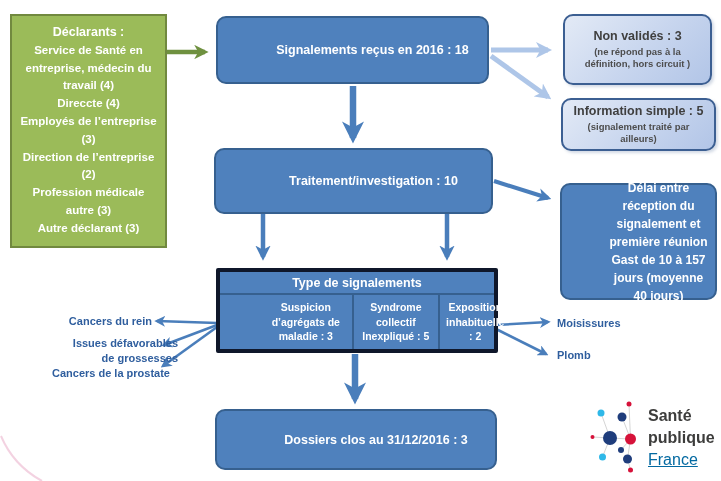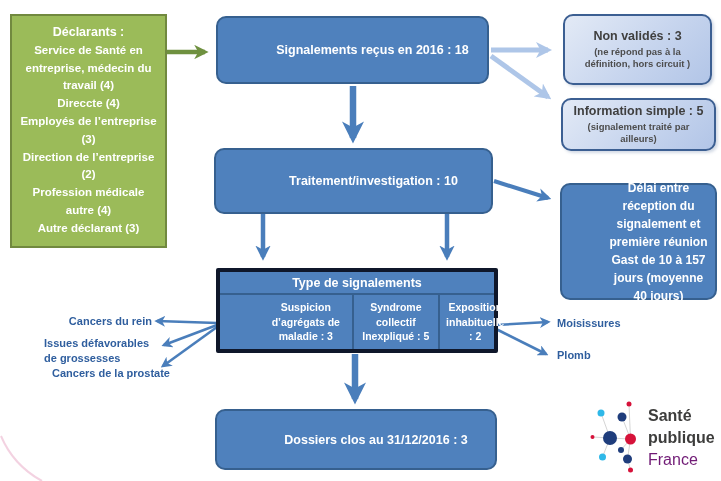--- a/index.html
+++ b/index.html
@@ -49,21 +49,21 @@
   .type-cell + .type-cell{border-left:2.5px solid #36608f;}
   .side-label{
     position:absolute;font-weight:bold;color:#2f5e9e;font-size:11px;
     line-height:1.35;z-index:2;
   }
   #arrow-layer{position:absolute;left:0;top:0;z-index:1;}
   #logo-text{
     position:absolute;left:648px;top:405px;z-index:2;
     font-size:16px;font-weight:bold;color:#3d3d3c;line-height:1.38;
   }
-  #logo-text .logo-france{font-weight:normal;color:#701a75;}
+  #logo-text .logo-france{font-weight:normal;color:#0369a1;text-decoration:underline;}
 </style>
 </head>
 <body>
 
 <div id="canvas">
 
   <svg id="arrow-layer" width="721" height="481" viewBox="0 0 721 481">
     <defs>
       <marker id="ah-blue" viewBox="0 0 10 10" refX="7.5" refY="5" markerWidth="3.4" markerHeight="3.4" orient="auto">
         <path d="M0,0 L10,5 L0,10 L2.8,5 Z" fill="#4a7ebb"></path>
@@ -127,21 +127,21 @@
       <circle cx="630.5" cy="470" r="2.5" fill="#d6123a"></circle>
     </g>
   </svg>
 
   <div class="green-box abs" style="left:10px;top:14px;width:157px;height:234px;">
     <div class="green-title">Déclarants :</div>
     <div class="green-item">Service de Santé en entreprise, médecin du travail (4)</div>
     <div class="green-item">Direccte (4)</div>
     <div class="green-item">Employés de l’entreprise (3)</div>
     <div class="green-item">Direction de l’entreprise (2)</div>
-    <div class="green-item">Profession médicale autre (4)</div>
+    <div class="green-item">Profession médicale autre (3)</div>
     <div class="green-item">Autre déclarant (3)</div>
   </div>
 
   <div class="box blue" style="left:216px;top:16px;width:273px;height:68px;">
     <span>Signalements reçus en 2016 : 18</span>
   </div>
 
   <div class="box blue" style="left:214px;top:148px;width:279px;height:66px;">
     <span>Traitement/investigation : 10</span>
   </div>
@@ -167,21 +167,21 @@
   <div class="box lightblue" style="left:561px;top:98px;width:155px;height:53px;">
     <div class="lb-title">Information simple : 5</div>
     <div class="lb-sub">(signalement traité par ailleurs)</div>
   </div>
 
   <div class="box blue" style="left:560px;top:183px;width:157px;height:117px;">
     <span class="delai-text">Délai entre réception du signalement et première réunion Gast de 10 à 157 jours (moyenne 40 jours)</span>
   </div>
 
   <div class="side-label" style="left:40px;top:314px;width:112px;text-align:right;">Cancers du rein</div>
-  <div class="side-label" style="left:44px;top:336px;width:118px;">Issues défavorables de grossesses</div>
+  <div class="side-label" style="left:60px;top:336px;width:118px;text-align:right;">Issues défavorables de grossesses</div>
   <div class="side-label" style="left:30px;top:366px;width:140px;text-align:right;">Cancers de la prostate</div>
 
   <div class="side-label" style="left:557px;top:316px;">Moisissures</div>
   <div class="side-label" style="left:557px;top:348px;">Plomb</div>
 
   <div id="logo-text">
     <div>Santé</div>
     <div>publique</div>
     <div class="logo-france">France</div>
   </div>

